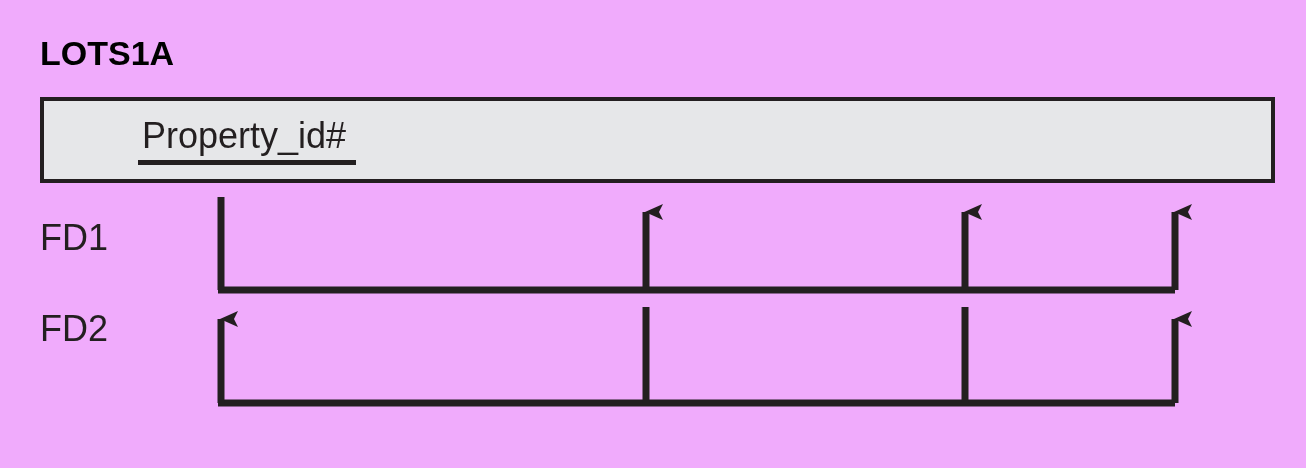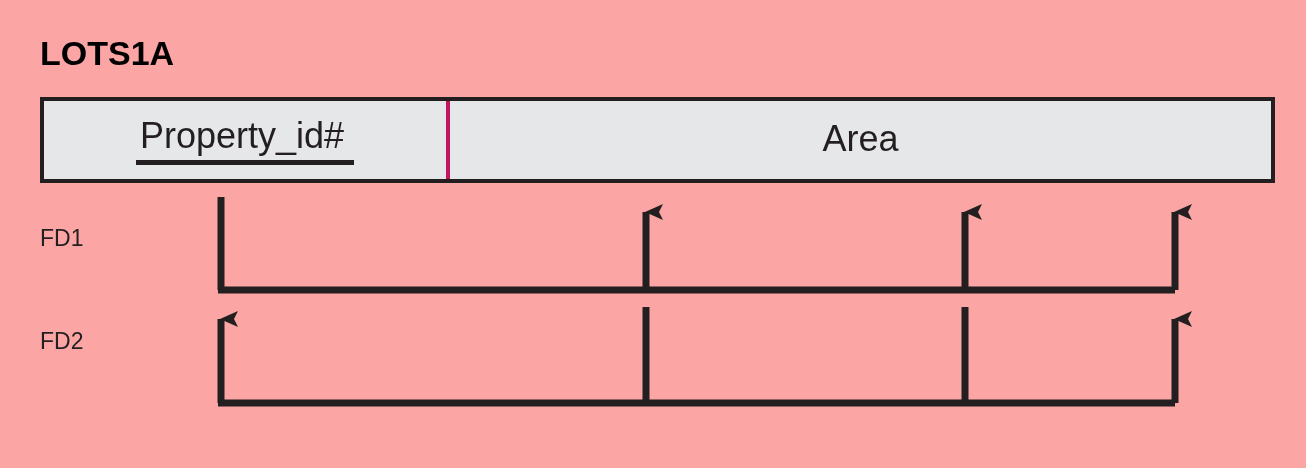--- a/index.html
+++ b/index.html
@@ -4,21 +4,21 @@
 <style>
   html, body {
     margin: 0;
     padding: 0;
     background: #ffffff;
   }
   #canvas {
     position: relative;
     width: 1306px;
     height: 468px;
-    background: #fca5a5;
+    background: #f0abfc;
     font-family: "Liberation Sans", sans-serif;
     overflow: hidden;
   }
 
   
   #relation-title {
     position: absolute;
     left: 40px;
     top: 33px;
     font-size: 34px;
@@ -44,21 +44,21 @@
   }
   .attr-cell {
     box-sizing: border-box;
     height: 100%;
     display: flex;
     align-items: center;
     justify-content: center;
     font-size: 36px;
     color: #231f20;
     background: #e6e7e9;
-    border-right: 4px solid #be185d;
+    border-right: 4px solid #3b82f6;
     white-space: nowrap;
     overflow: hidden;
   }
   .attr-cell:last-child { border-right: none; }
   .attr-cell .attr-text { display: inline-block; padding-bottom: 2px; }
   .attr-cell.pk .attr-text {
     border-bottom: 5px solid #231f20;
     padding-bottom: 3px;
     padding-left: 4px;
     padding-right: 10px;
@@ -67,50 +67,47 @@
   
   #cell-property  { width: 406px; }
   #cell-county    { width: 424px; }
   #cell-lot       { width: 199px; }
   #cell-area      { flex: 1 1 auto; }
 
   
   .fd-label {
     position: absolute;
     left: 40px;
-    font-size: 23px;
+    font-size: 36px;
     color: #231f20;
     line-height: 40px;
     white-space: nowrap;
   }
   #fd1-label { top: 218px; }
-  #fd2-label { top: 321px; }
+  #fd2-label { top: 309px; }
 
   
   #fd-links {
     position: absolute;
     left: 0;
     top: 0;
     width: 1306px;
     height: 468px;
   }
 </style>
 </head>
 <body>
 
 <div id="canvas">
 
   <div id="relation-title">LOTS1A</div>
 
   <div id="attr-table">
     <div class="attr-cell pk" id="cell-property">
       <span class="attr-text">Property_id#</span>
-    </div>
-    <div class="attr-cell" id="cell-area">
-      <span class="attr-text">Area</span>
     </div>
   </div>
 
   <div class="fd-label" id="fd1-label">FD1</div>
 
   <div class="fd-label" id="fd2-label">FD2</div>
 
   <svg id="fd-links" viewBox="0 0 1306 468">
     <defs>
       <marker id="arrowUp" markerWidth="16" markerHeight="18" refX="8" refY="1" orient="auto" markerUnits="userSpaceOnUse">

